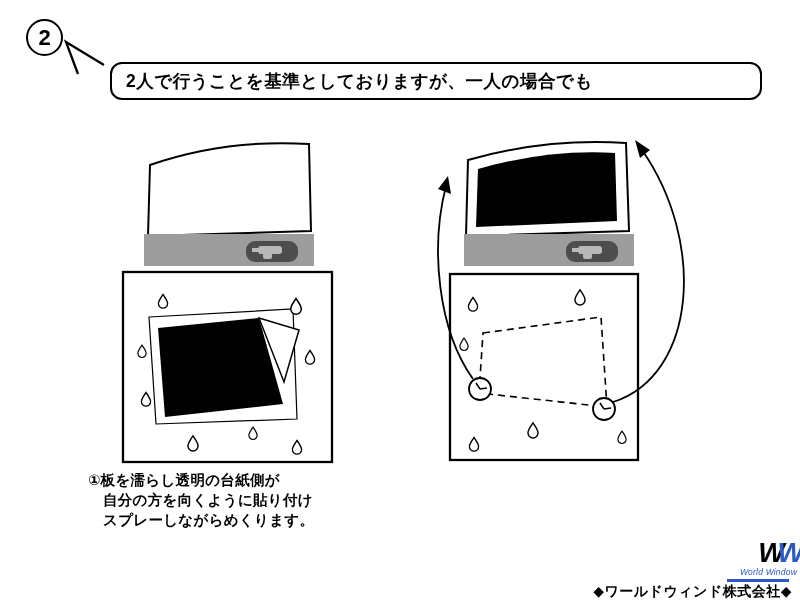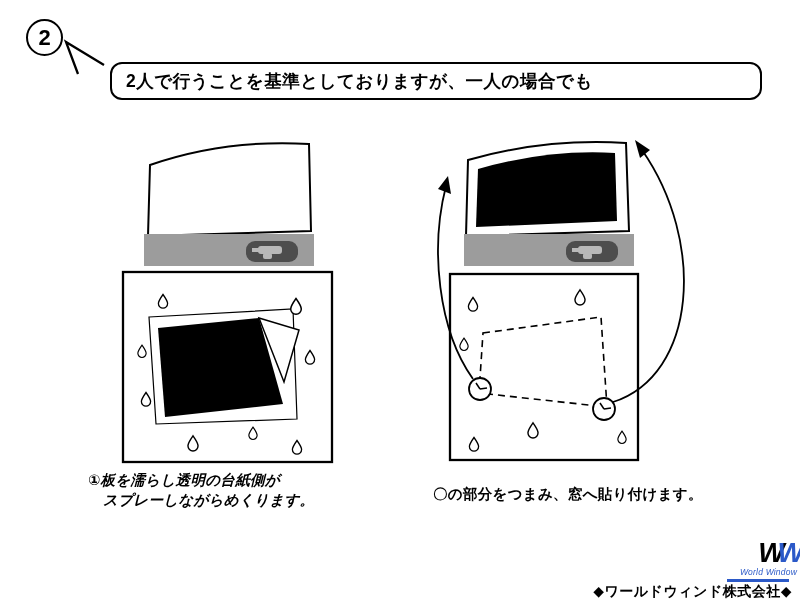--- a/index.html
+++ b/index.html
@@ -6,21 +6,21 @@
   body{width:800px;height:600px;background:#ffffff;position:relative;overflow:hidden;
        font-family:"Liberation Sans","DejaVu Sans",sans-serif;color:#000;}
   .abs{position:absolute;}
   #art{left:0;top:0;}
   .step-badge{left:26px;top:19px;width:33px;height:33px;border:2.5px solid #000;border-radius:50%;
       display:flex;align-items:center;justify-content:center;font-size:22px;font-weight:700;background:#fff;}
   .bubble{left:70px;top:62px;width:620px;border:2.5px solid #000;border-radius:12px;
       padding:5px 14px;font-size:17.5px;font-weight:700;line-height:24px;background:#fff;letter-spacing:0.5px;margin-left:40px;}
   .tail{left:62px;top:38px;}
   .caption{font-size:14.5px;font-weight:600;line-height:20px;letter-spacing:0.3px;}
-  .caption-left{left:88px;top:470px;font-style:italic;}
+  .caption-left{left:88px;top:470px;}
   .caption-right{left:418px;top:484px;}
   .caption .indent{margin-left:15px;}
   .logo{left:727px;top:539px;width:70px;text-align:right;}
   .logo-ws{font-weight:700;font-size:28px;line-height:27px;font-style:italic;letter-spacing:-7px;}
   .logo .w2{color:#2b59c8;}
   .logo-name{color:#2b59c8;font-size:8.5px;margin-top:1px;letter-spacing:0.2px;font-style:italic;}
   .logo-line{height:3px;background:#2b59c8;width:62px;margin-top:2px;}
   .company{right:8px;top:583px;font-size:14px;font-weight:700;letter-spacing:0.5px;}
 </style>
 </head>
@@ -103,24 +103,24 @@
 
 <div class="abs bubble">
   <div>2人で行うことを基準としておりますが、一人の場合でも</div>
 </div>
 <svg class="abs tail" width="46" height="40">
   <path d="M16 36 L4 4 L42 27" fill="#ffffff" stroke="#000" stroke-width="2.3"></path>
 </svg>
 
 <div class="abs caption caption-left">
   <div>①板を濡らし透明の台紙側が</div>
+  <div class="indent">自分の方を向くように貼り付け</div>
   <div class="indent">スプレーしながらめくります。</div>
 </div>
 <div class="abs caption caption-right">
-  <div class="indent">〇の部分をつまみ、窓へ貼り付けます。</div>
 </div>
 
 <div class="abs logo">
   <div class="logo-ws">
     <span class="w1">W</span><span class="w2">W</span>
   </div>
   <div class="logo-name">World Window</div>
   <div class="logo-line"></div>
 </div>
 <div class="abs company">◆ワールドウィンド株式会社◆</div>

